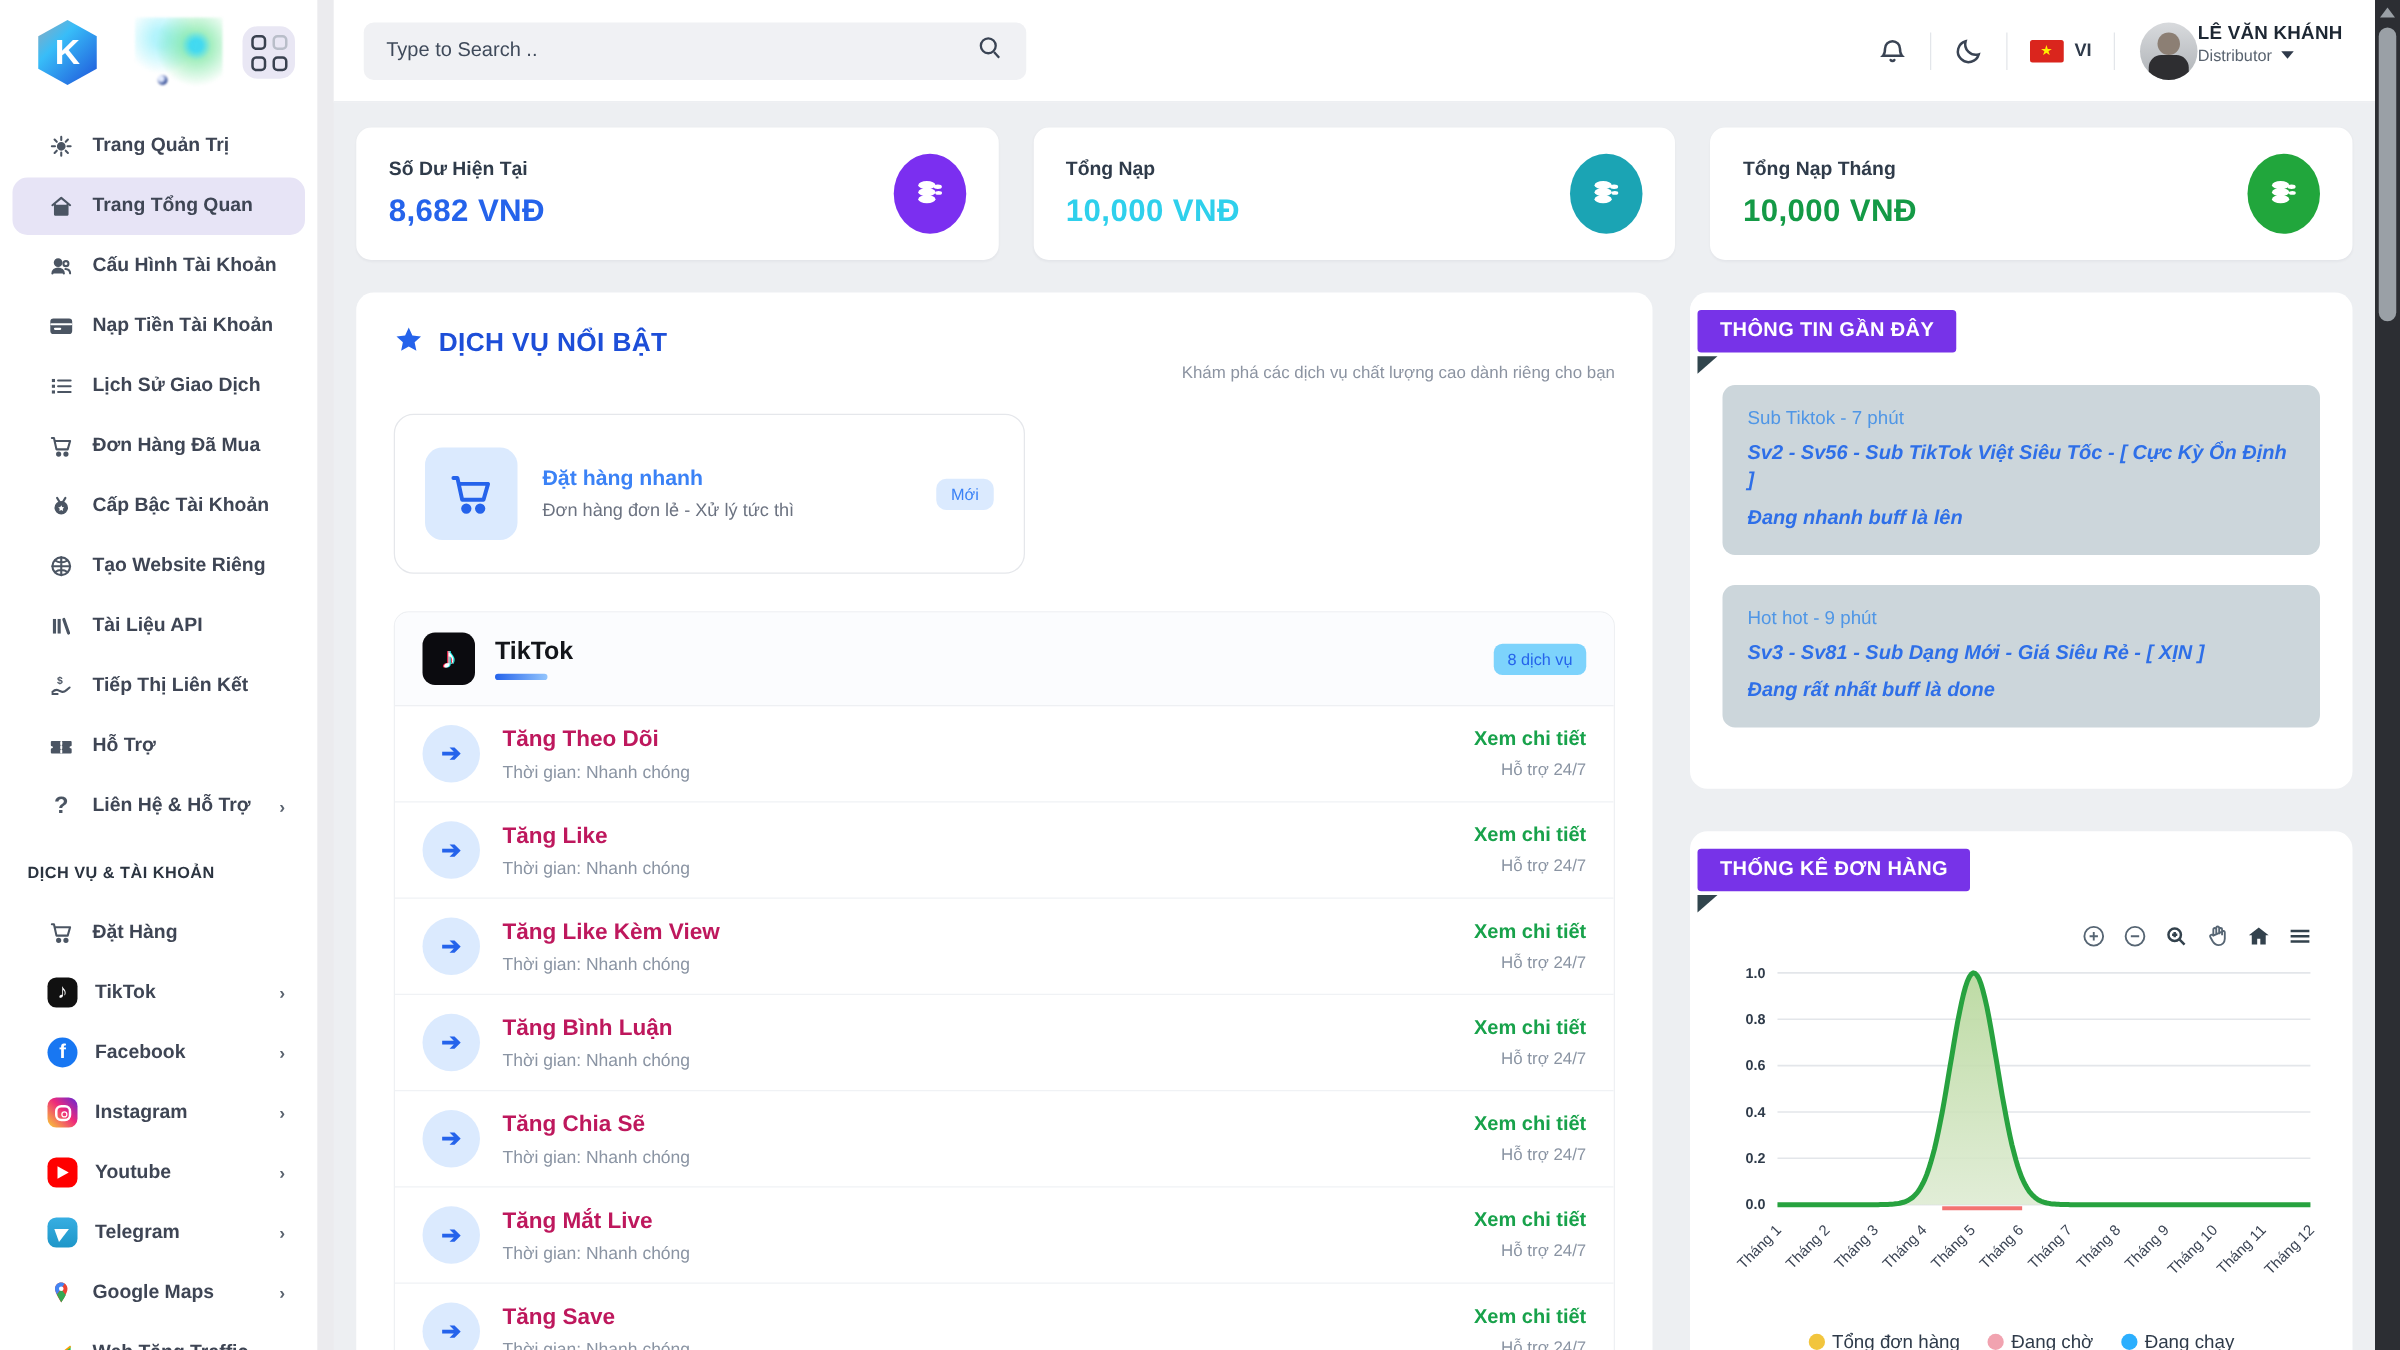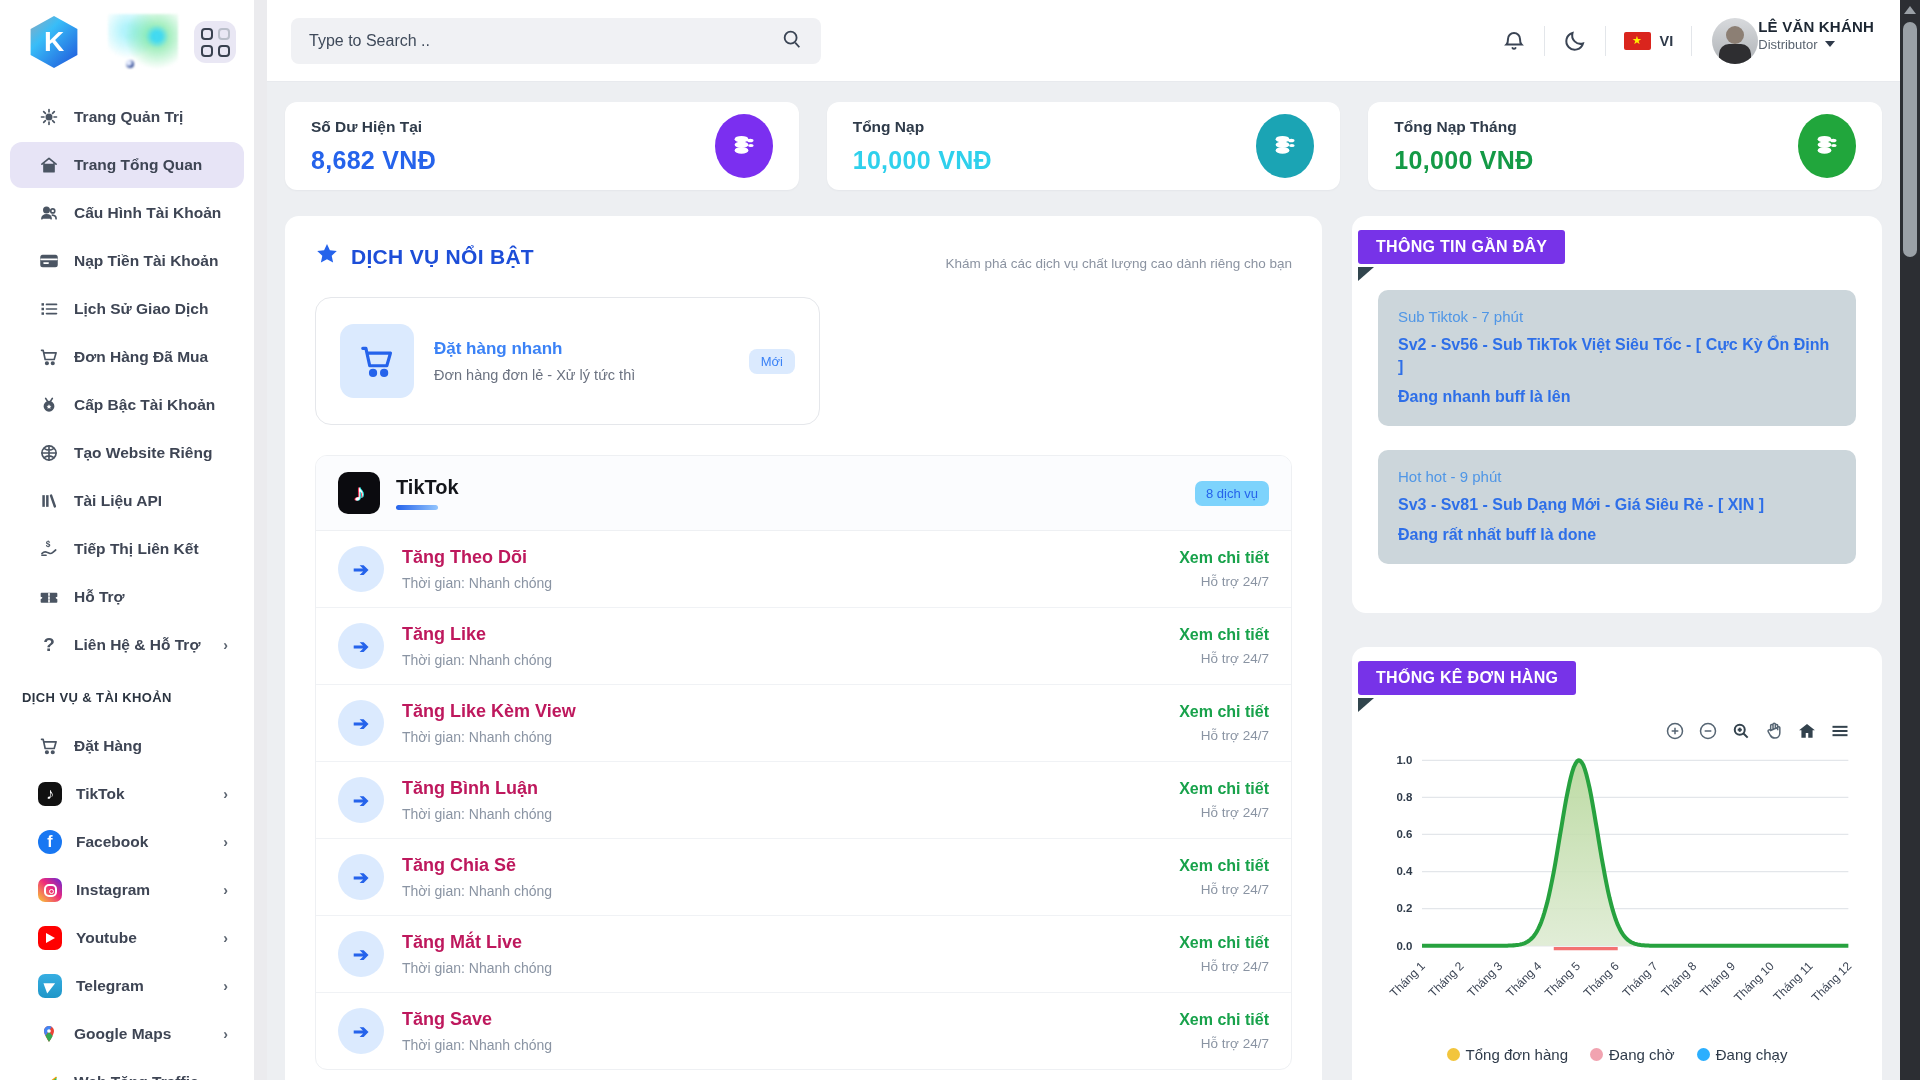--- a/index.html
+++ b/index.html
@@ -69,33 +69,33 @@
   .avatar:before { content:""; position:absolute; left:14px; top:8px; width:18px; height:18px; border-radius:50%; background:#8c7f74; }
   .avatar:after { content:""; position:absolute; left:7px; top:26px; width:32px; height:22px; border-radius:10px 10px 0 0; background:#2e2e31; }
   .uname { font-size:15px; font-weight:bold; color:#1d2733; letter-spacing:.2px; }
   .urole { font-size:13px; color:#59636f; display:flex; align-items:center; gap:7px; margin-top:2px; }
   .caret { width:0; height:0; border-left:5px solid transparent; border-right:5px solid transparent; border-top:6px solid #2f3a4a; }
 
   .content { flex:1; padding:20px 18px 0 18px; overflow:hidden; }
 
   
   .stats { display:flex; gap:28px; }
-  .stat-card { flex:1; background:#fff; border-radius:12px; padding:20px 26px; height:88px; display:flex;
+  .stat-card { flex:1; background:#fff; border-radius:12px; padding:20px 26px; height:106px; display:flex;
       align-items:center; justify-content:space-between; box-shadow:0 1px 2px rgba(20,30,60,.04); }
   .stat-label { font-size:15.5px; font-weight:600; color:#2f3b4a; margin-bottom:10px; }
   .stat-value { font-size:25px; font-weight:bold; letter-spacing:.3px; }
   .stat-ico { width:58px; height:64px; border-radius:50%; display:flex; align-items:center; justify-content:center; }
   .stat-ico svg { width:30px; height:30px; }
 
   
   .cols { display:flex; gap:30px; margin-top:26px; align-items:flex-start; }
   .panel-left { flex:1; background:#fff; border-radius:14px; padding:26px 30px; min-height:920px; }
   .col-right { width:530px; flex:0 0 530px; display:flex; flex-direction:column; gap:34px; }
 
-  .feat-head { display:flex; align-items:flex-end; }
+  .feat-head { display:flex; align-items:flex-start;flex-direction:column; }
   .feat-title { display:flex; align-items:center; gap:12px; color:#1d4ed8; font-size:21px; font-weight:bold; letter-spacing:.3px; }
   .feat-note { margin-left:auto; font-size:13.5px; color:#8b93a1; }
   .quick-card { margin-top:26px; width:505px; border:1px solid #e5e7eb; border-radius:16px; padding:26px 24px;
       display:flex; align-items:center; gap:20px; cursor:pointer; }
   .quick-ico { width:74px; height:74px; border-radius:14px; background:#dbeafe; display:flex; align-items:center; justify-content:center; }
   .quick-ico svg { width:38px; height:38px; }
   .quick-title { font-size:17px; font-weight:bold; color:#3b82f6; margin-bottom:8px; }
   .quick-desc { font-size:14.5px; color:#6b7280; }
   .badge-new { margin-left:auto; background:#dbeafe; color:#3b82f6; font-size:13px; border-radius:8px; padding:5px 12px; }
 
@@ -121,21 +121,21 @@
 
   
   .ribbon-panel { background:#fff; border-radius:14px; position:relative; padding:74px 26px 25px 26px; }
   .ribbon { position:absolute; top:14px; left:6px; background:#7733e8; color:#fff; font-size:16px; font-weight:bold;
       letter-spacing:.3px; padding:8px 18px; border-radius:3px; z-index:2; }
   .ribbon-fold { position:absolute; top:51px; left:6px; width:0; height:0;
       border-top:14px solid #31454d; border-right:16px solid transparent; z-index:1; }
 
   .notif { background:#ccd6db; border-radius:10px; padding:18px 20px; margin-bottom:24px; }
   .notif-tag { font-size:15px; color:#4f96e6; margin-bottom:9px; }
-  .notif-line { font-size:16px; font-weight:bold; color:#2e6fe8; margin-bottom:9px; line-height:1.35; }
+  .notif-line { font-size:16px; font-weight:bold; color:#2e6fe8; margin-bottom:9px; line-height:1.35;font-style:italic; }
   .notif-line:last-child { margin-bottom:0; }
 
   .chart-toolbar { display:flex; justify-content:flex-end; gap:13px; align-items:center; padding:0 6px 4px 0; }
   .chart-toolbar span { display:flex; cursor:pointer; }
   .chart-legend { display:flex; flex-wrap:wrap; justify-content:center; column-gap:22px; row-gap:8px; margin-top:10px; padding:0 30px; }
   .lg-item { display:flex; align-items:center; gap:6px; font-size:15px; color:#2f3b4a; }
   .lg-dot { width:13px; height:13px; border-radius:50%; }
 </style>
 </head>
 <body>

